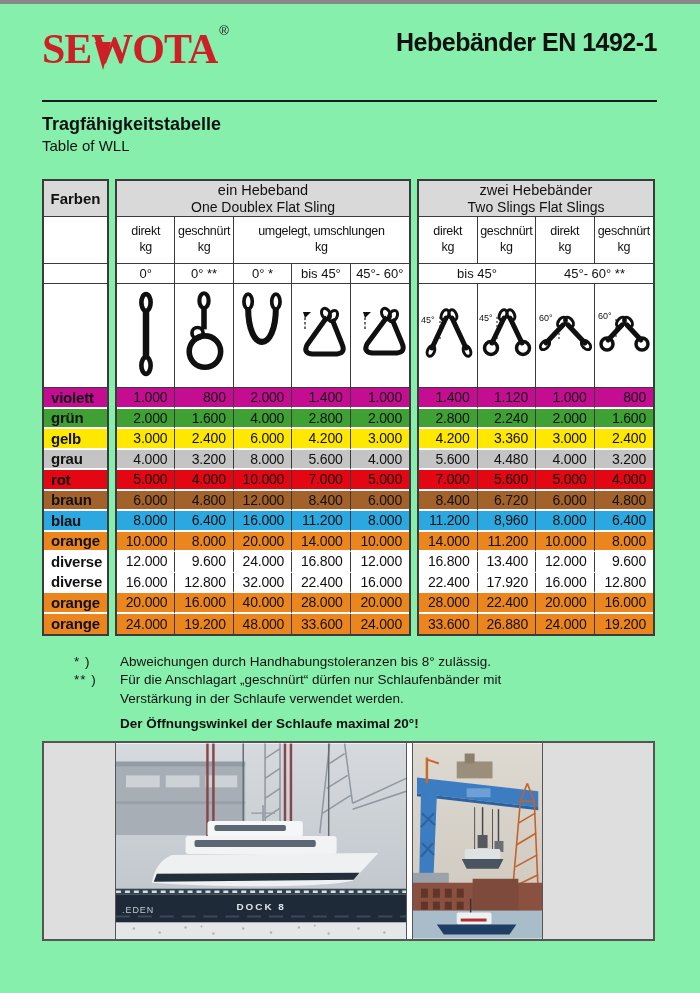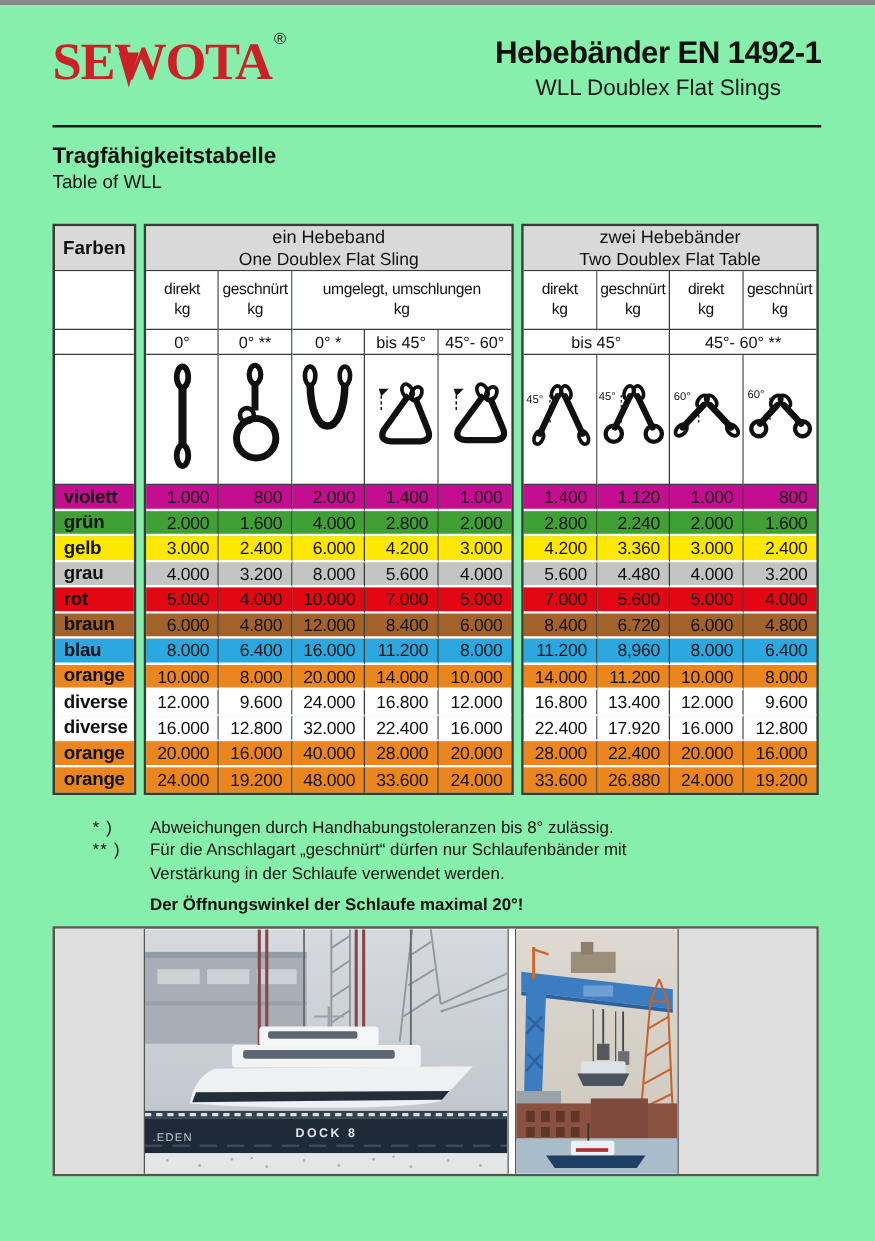--- a/index.html
+++ b/index.html
@@ -62,21 +62,20 @@
 </head>
 <body>
 
 <div class="page">
 
   <div class="logo"><span>SEWOTA</span><span class="logo-reg">®</span></div>
   <div class="logo-spike"></div>
 
   <div class="doc-title">
     <div class="t1">Hebebänder EN 1492-1</div>
-    <div class="t2">WLL Doublex Flat Slings</div>
   </div>
 
   <div class="header-rule"></div>
   <div class="section-title">Tragfähigkeitstabelle</div>
   <div class="section-subtitle">Table of WLL</div>
 
   <div class="table-wrap">
 
     <table class="t-farben">
       <thead>
@@ -272,21 +271,21 @@
             <td style="background: rgb(235, 134, 31);">24.000</td>
           </tr>
         </tbody>
     </table>
 
     <table class="t-two">
       <thead>
         <tr>
           <th class="ghead" colspan="4">
             <div class="gt">zwei Hebebänder</div>
-            <div class="gs">Two Doublex Flat Table</div>
+            <div class="gs">Two Slings Flat Slings</div>
           </th>
         </tr>
         <tr>
           <th class="shead"><span>direkt</span><br><span>kg</span></th>
           <th class="shead"><span>geschnürt</span><br><span>kg</span></th>
           <th class="shead"><span>direkt</span><br><span>kg</span></th>
           <th class="shead"><span>geschnürt</span><br><span>kg</span></th>
         </tr>
         <tr>
           <th class="ahead" colspan="2">bis 45°</th>

